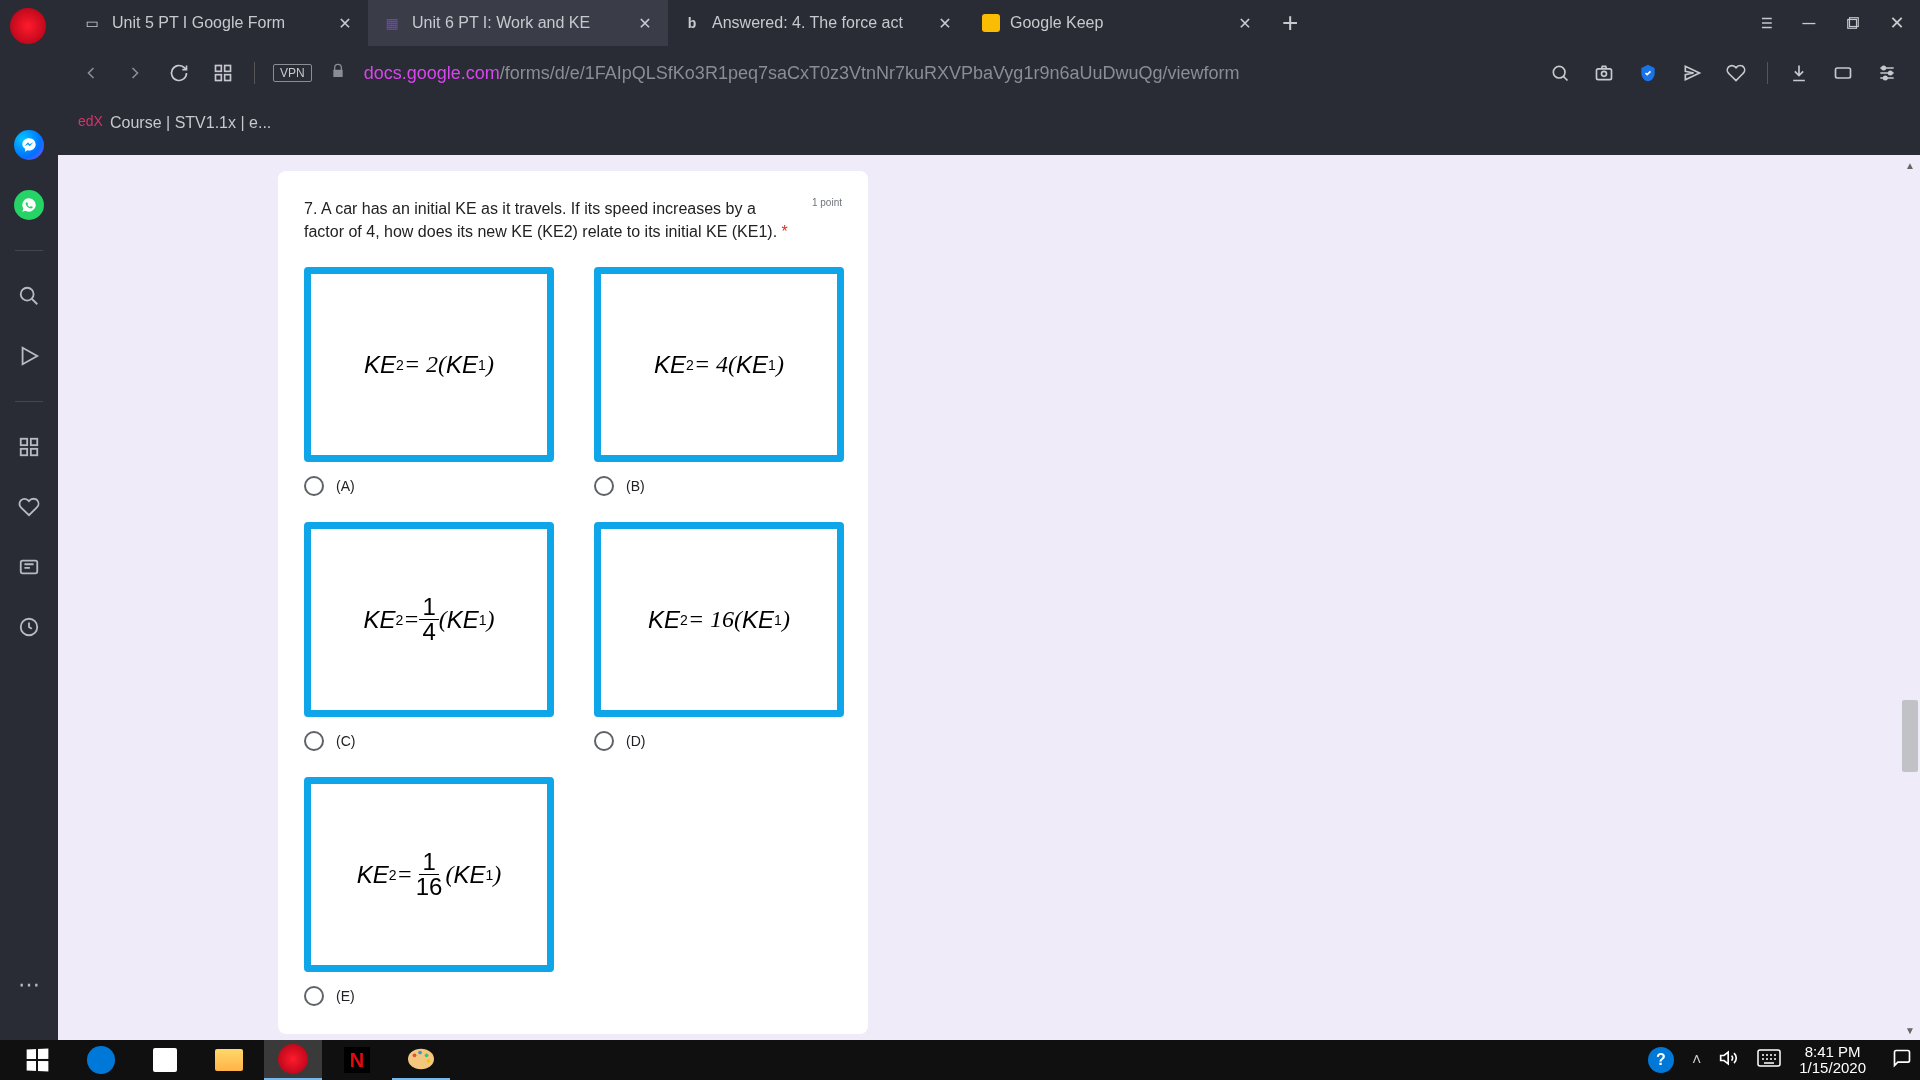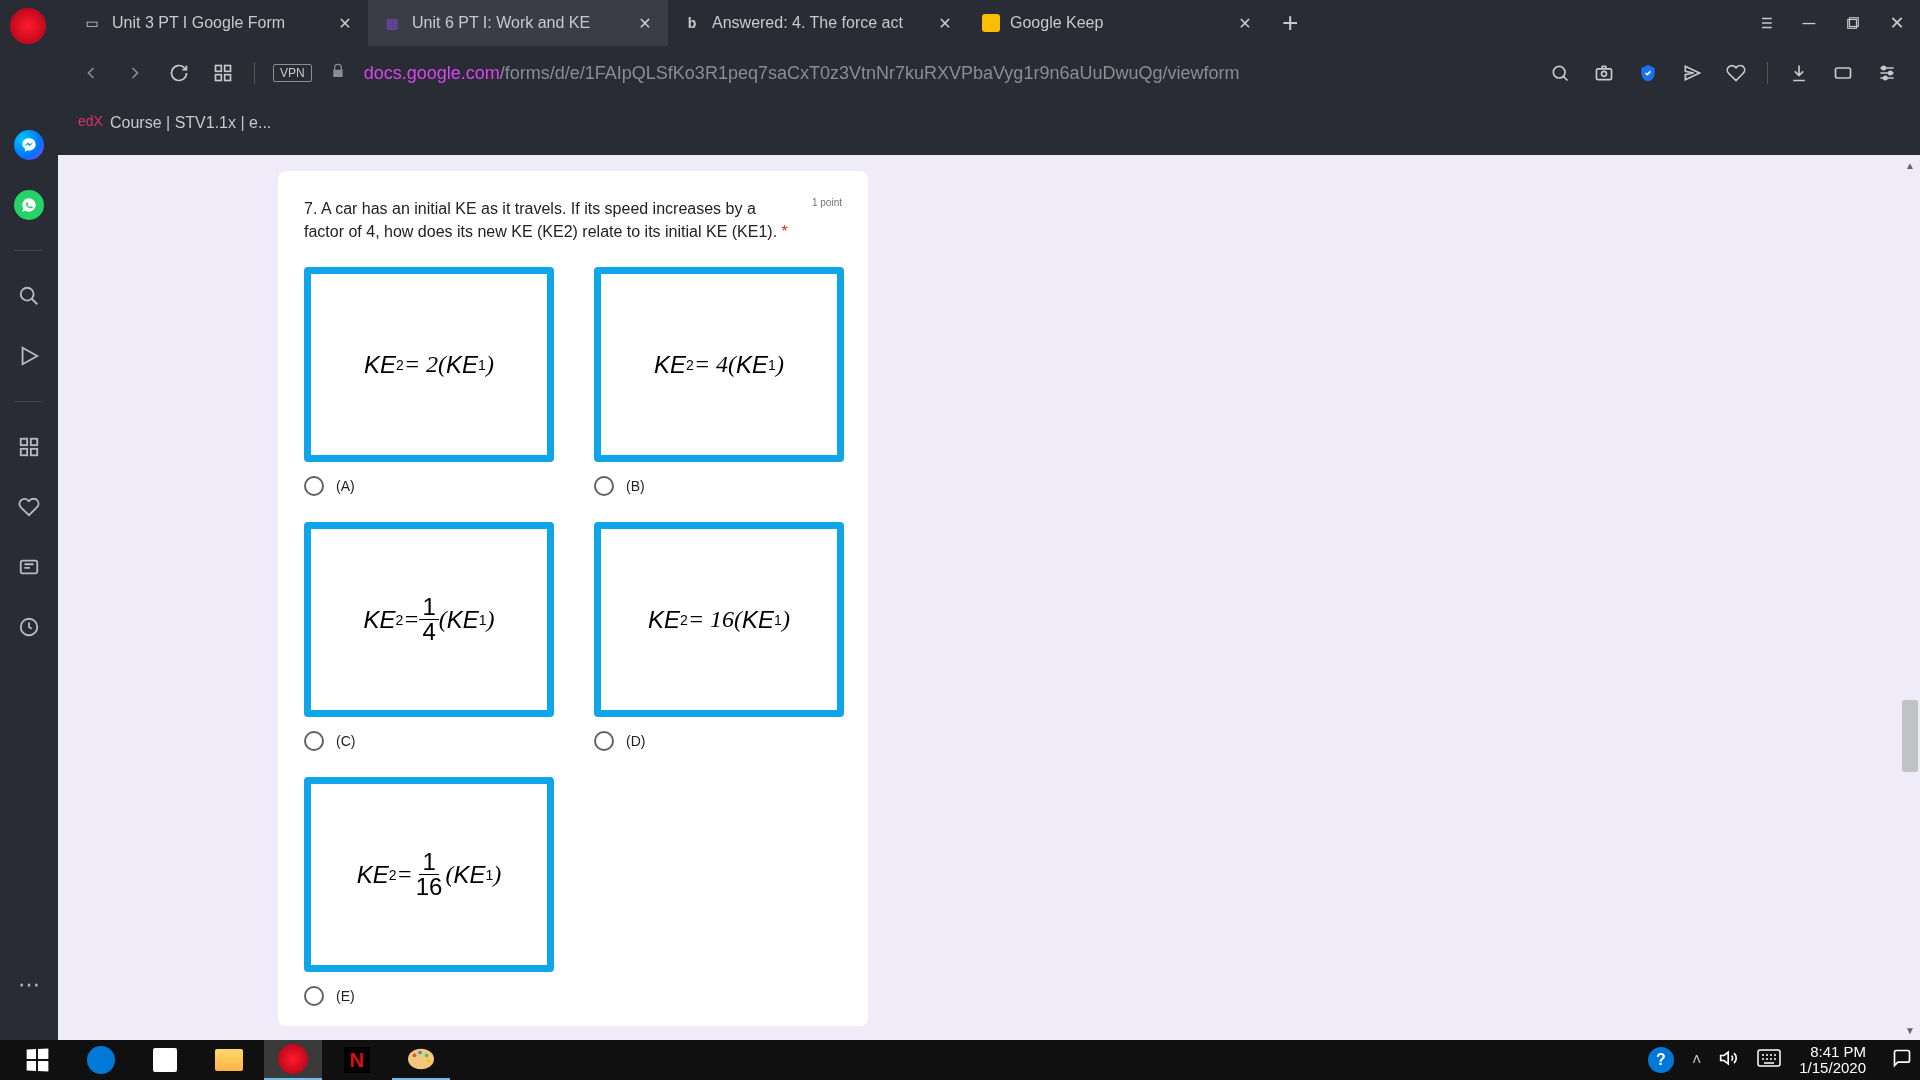--- a/index.html
+++ b/index.html
@@ -40,21 +40,21 @@
 .ritem.whatsapp{background:#25d366;border-radius:50%;color:#fff}
 .rend{margin-top:auto;margin-bottom:40px}
 
 
 .viewport{position:absolute;left:58px;top:155px;right:0;bottom:40px;background:#f0ebf8;overflow:auto}
 .scrollthumb{position:absolute;right:2px;top:545px;width:16px;height:72px;background:#c1c2c6;border-radius:2px}
 .scrollarrow{position:absolute;right:2px;width:16px;height:16px;color:#666;display:flex;align-items:center;justify-content:center;font-size:10px}
 .scrollarrow.up{top:2px}
 .scrollarrow.down{bottom:2px}
 
-.card{background:#fff;border-radius:8px;width:590px;margin-left:220px;margin-top:16px;padding:26px 26px 20px}
+.card{background:#fff;border-radius:8px;width:590px;margin-left:220px;margin-top:16px;padding:26px 26px 28px}
 .q{display:flex;gap:14px;margin-bottom:24px}
 .q-text{color:#222;font-size:16px;line-height:1.45}
 .asterisk{color:#d93025}
 .q-points{color:#70757a;font-size:10px;white-space:nowrap}
 
 .grid{display:grid;grid-template-columns:repeat(2,250px);gap:26px 40px}
 .opt{}
 .imgbox{width:250px;height:195px;border:7px solid #0ea5e9;border-radius:4px;display:flex;align-items:center;justify-content:center;font-family:'Times New Roman',serif;font-size:24px;color:#000;font-style:italic}
 .imgbox .sub{font-size:14px;vertical-align:sub;font-style:normal}
 .imgbox .frac{display:inline-flex;flex-direction:column;align-items:center;font-style:normal;line-height:1;vertical-align:middle}
@@ -65,21 +65,21 @@
 .rlbl{color:#202124;font-size:14px}
 .opt5{grid-column:1}
 
 
 .taskbar{position:absolute;left:0;bottom:0;right:0;height:40px;background:#101010;display:flex;align-items:center;padding:0 8px;color:#fff}
 .tb-left{display:flex;align-items:center;gap:6px}
 .tb-btn{width:58px;height:40px;display:flex;align-items:center;justify-content:center}
 .tb-btn.active{background:#3a3a3a;border-bottom:2px solid #76b9ed}
 .tb-btn.underline{border-bottom:2px solid #76b9ed}
 .tb-right{margin-left:auto;display:flex;align-items:center;gap:18px}
-.clock{text-align:right;font-size:15px;line-height:1.1;padding-right:8px}
+.clock{text-align:center;font-size:15px;line-height:1.1;padding-right:8px}
 .winlogo{display:grid;grid-template-columns:10px 10px;grid-template-rows:10px 10px;gap:2px;transform:perspective(40px) rotateY(-10deg)}
 .winlogo>div{background:#fff}
 .edge{background:#0078d7;border-radius:50%;width:28px;height:28px}
 .store{width:24px;height:24px;background:#fff;border:2px solid #fff;border-radius:2px}
 .folder{width:28px;height:22px;background:linear-gradient(#ffd86b,#ffb347);border-radius:2px}
 .opera-tb{width:30px;height:30px;border-radius:50%;background:radial-gradient(circle at 50% 50%,#ff1b2d 0%,#a70014 100%)}
 .netflix{width:26px;height:26px;background:#000;color:#e50914;font-weight:900;display:flex;align-items:center;justify-content:center;font-size:20px}
 .help{width:26px;height:26px;border-radius:50%;background:#0078d7;color:#fff;display:flex;align-items:center;justify-content:center;font-weight:700}
 .caret{color:#ccc}
 </style>
@@ -136,21 +136,21 @@
       </svg>
     </div>
   <div class="ritem rend">⋯</div>
 </div>
 
 <div class="opera-logo"></div>
 <div class="browser">
   <div class="tabbar">
     <div class="tab">
       <span class="tab-icon">▭</span>
-      <span class="tab-title">Unit 3 PT I Google Form</span>
+      <span class="tab-title">Unit 5 PT I Google Form</span>
       <span class="tab-close">✕</span>
     </div>
     <div class="tab active">
       <span class="tab-icon" style="color:#7248b9">▦</span>
       <span class="tab-title">Unit 6 PT I: Work and KE</span>
       <span class="tab-close">✕</span>
     </div>
     <div class="tab">
       <span class="tab-icon" style="font-weight:700">b</span>
       <span class="tab-title">Answered: 4. The force act</span>

